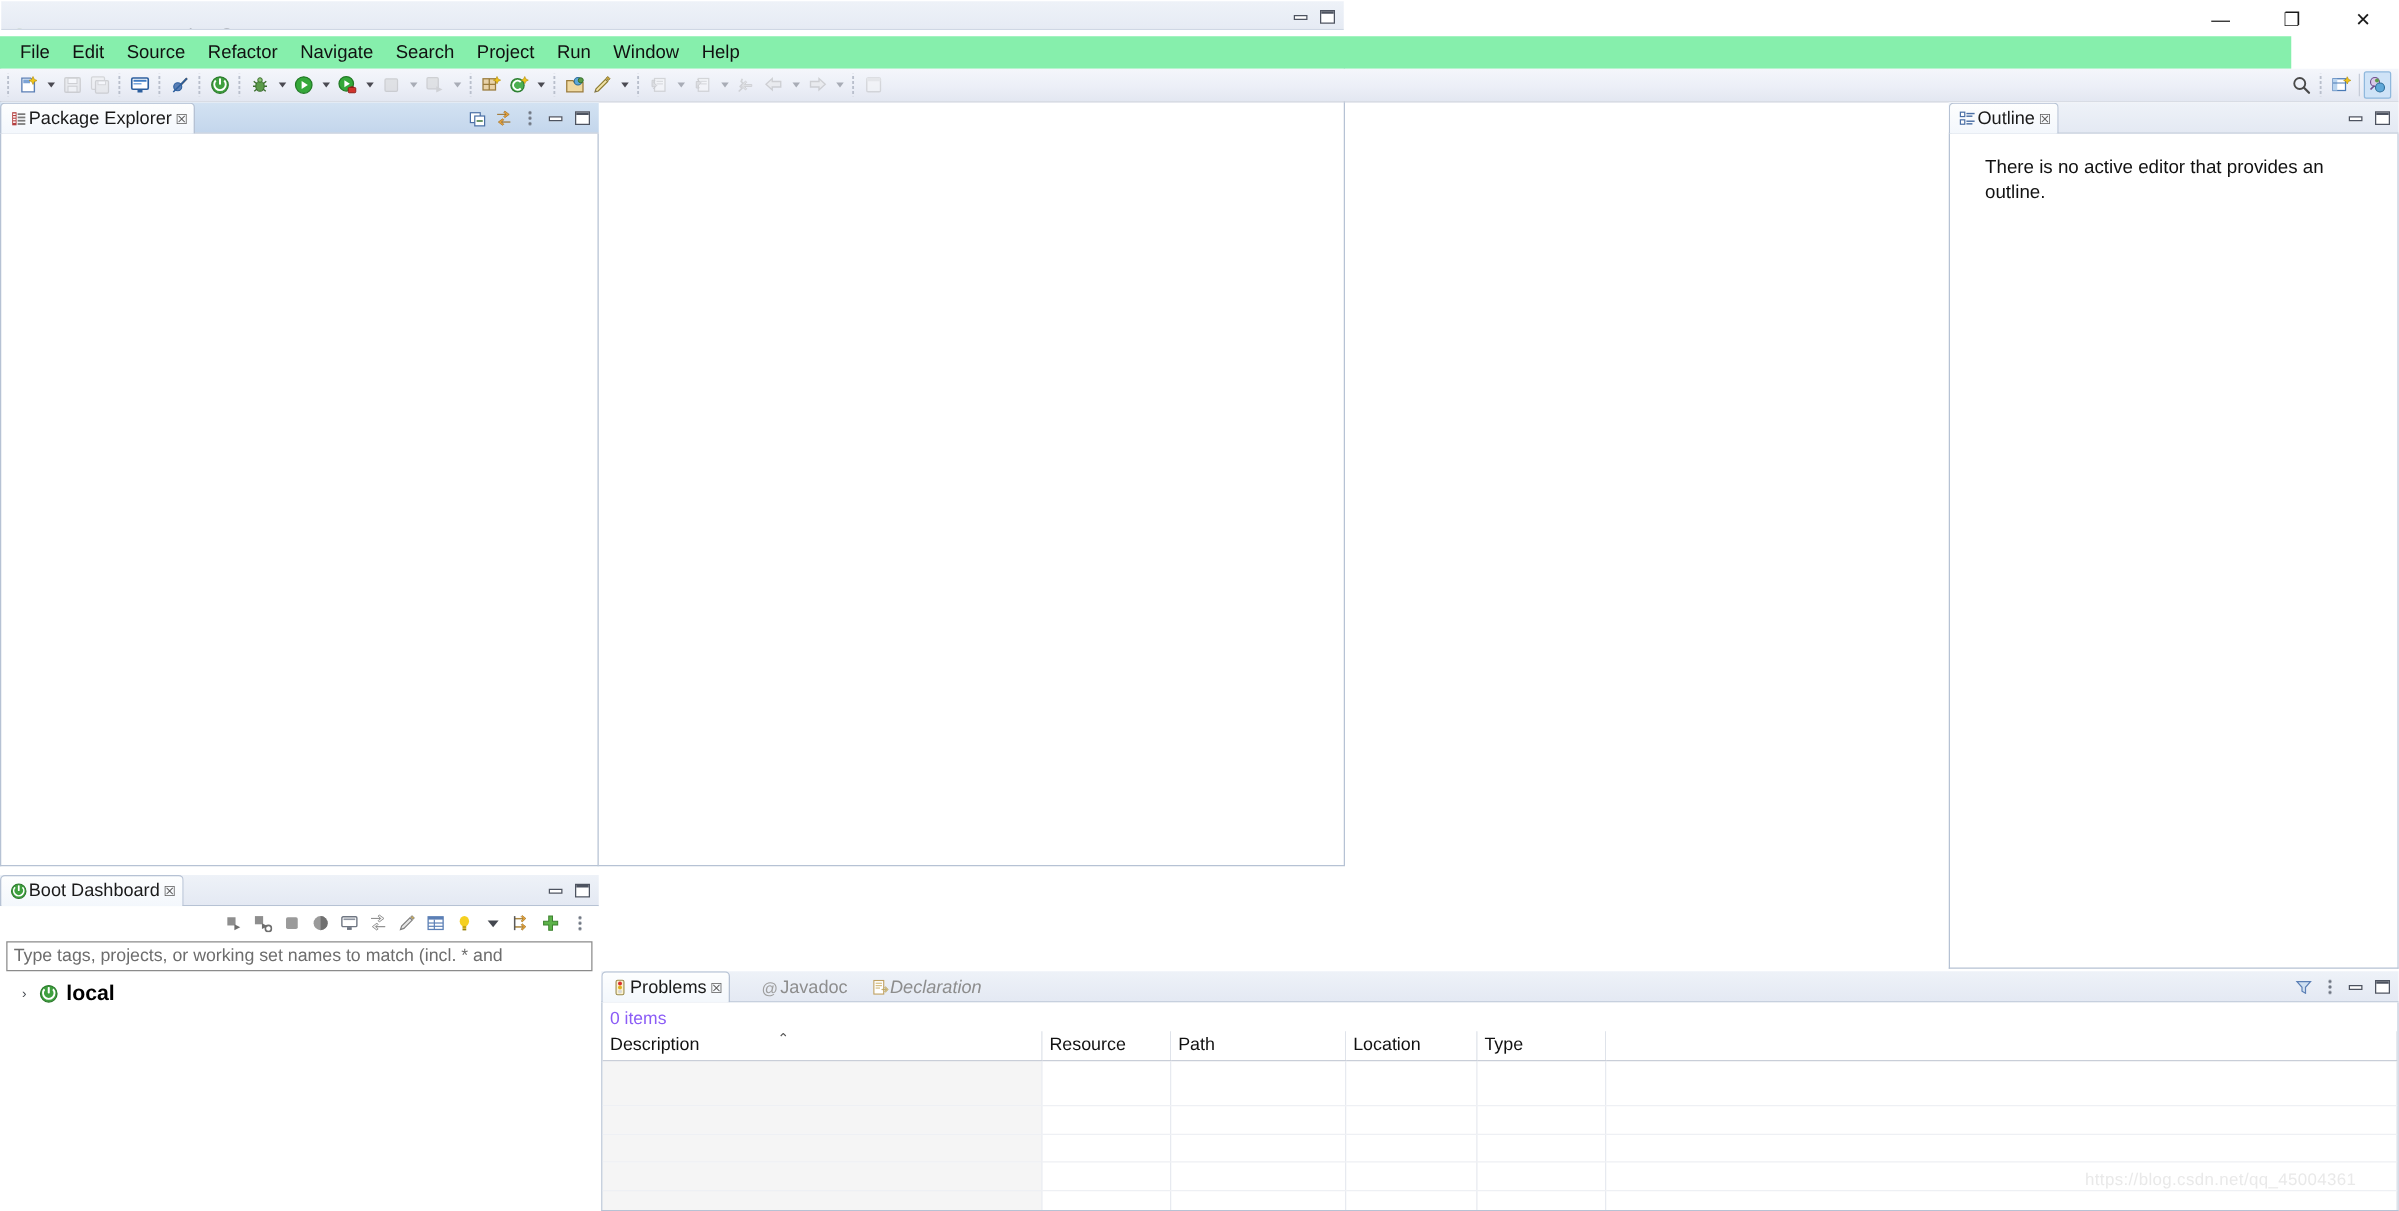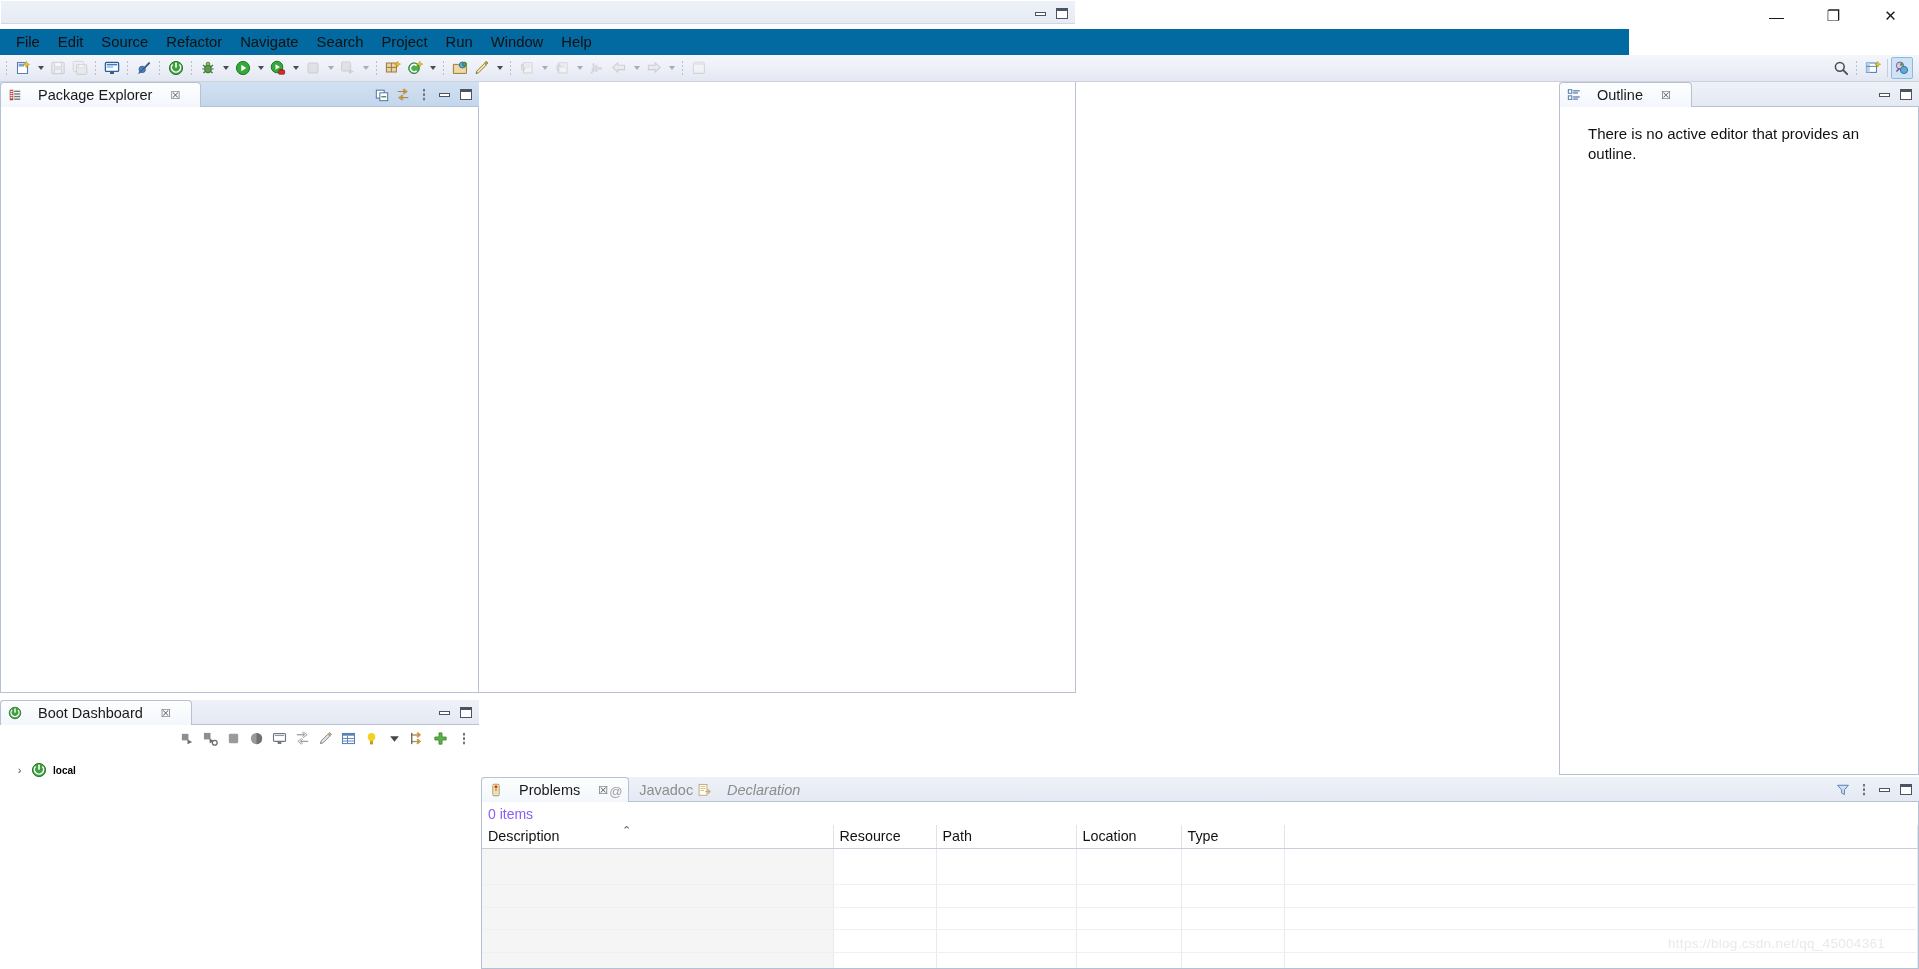--- a/index.html
+++ b/index.html
@@ -27,22 +27,22 @@
   }
   .progress-pill i{ display:block; height:100%; width:66%; background:#e8612c; border-radius:5px; }
   .win-btns{ position:absolute; right:0; top:0; height:32px; display:flex; }
   .win-btn{
     width:57px; height:32px; display:flex; align-items:center; justify-content:center;
     font-size:15px; color:#1a1a1a; cursor:default;
   }
 
   
   .menubar{
-    position:absolute; left:0; top:29px; width:1629px; height:26px;
-    background:#0369a1; display:flex; align-items:center; padding-left:7px;
+    position:absolute; left:0; top:29px; width:1833px; height:26px;
+    background:#86efac; display:flex; align-items:center; padding-left:7px;
   }
   .menu-item{
     font-size:14.8px; color:#111; padding:2px 9px; cursor:default; white-space:nowrap;
   }
 
   
   .toolbar{
     position:absolute; left:0; top:55px; width:1919px; height:27px;
     background:linear-gradient(to bottom,#f4f6fb 0%,#eceff7 55%,#e3e7f1 100%);
     border-bottom:1px solid #cdd2dd;
@@ -77,21 +77,21 @@
   .panel-tabstrip{
     height:25px; position:relative;
     background:linear-gradient(to bottom,#eef2f8,#e4e9f3);
     border-bottom:1px solid #b6c2d4;
   }
   .panel-tabstrip.active-strip{
     background:linear-gradient(to bottom,#d3e2f2,#c3d6ec);
   }
   .ptab{
     position:absolute; left:0; top:0; height:25px;
-    display:flex; align-items:center; gap:15px; padding:0 20px 0 7px;
+    display:flex; align-items:center; gap:0; padding:0 5px 0 7px;
     background:linear-gradient(to bottom,#fdfefe,#f3f7fc);
     border:1px solid #b6c2d4; border-bottom:none;
     border-radius:4px 4px 0 0;
     font-size:14.5px; color:#1a1a1a; white-space:nowrap; cursor:default;
   }
   .ptab.inactive{
     background:transparent; border-color:transparent; color:#8d8d8d;
   }
   .ptab-close{ font-size:11px; color:#5b5b5b; margin-left:3px; }
   .ptab-icon{ width:15px; height:15px; display:inline-block; position:relative; flex:0 0 auto;}
@@ -120,21 +120,21 @@
   }
   .bd-btn{ width:19px;height:19px; display:flex;align-items:center;justify-content:center;cursor:default;}
   .bd-filter{
     margin:1px 5px 0 5px; height:24px; border:1px solid #8b8b8b; background:#fff;
     display:flex; align-items:center; padding:0 5px;
     font-size:14.2px; color:#6d6d6d; overflow:hidden; white-space:nowrap;
   }
   .bd-tree{ padding:7px 0 0 14px; }
   .bd-row{ display:flex; align-items:center; gap:6px; height:22px; cursor:default;}
   .bd-twisty{ width:11px; font-size:11px; color:#44484f; text-align:center; }
-  .bd-label{ font-size:10px; font-weight:bold; color:#000; }
+  .bd-label{ font-size:17px; font-weight:bold; color:#000; }
 
   
   #editor-area{ left:481px; top:82px; width:1076px; height:693px;
     border:1px solid #b6c2d4; background:#fff; }
   #editor-area .edit-strip{
     height:23px; background:linear-gradient(to bottom,#eef2f8,#e6ebf4);
     border-bottom:1px solid #cfd7e4; position:relative;
   }
 
   
@@ -543,20 +543,21 @@
       </div>
       <div class="bd-btn">
         <svg width="15" height="15" viewBox="0 0 16 16">
             <path d="M6.4 2h3.2v4.4H14v3.2H9.6V14H6.4V9.6H2V6.4h4.4z" fill="#5db34a" stroke="#3e8230" stroke-width=".9"></path>
           </svg>
       </div>
       <div class="bd-btn">
           <span class="ico-vmenu"></span>
         </div>
     </div>
+    <div class="bd-filter">Type tags, projects, or working set names to match (incl. * and</div>
     <div class="bd-tree" id="bd-tree">
         <div class="bd-row">
           <span class="bd-twisty">›</span>
           <span>
             <svg width="16" height="16" viewBox="0 0 16 16">
               <circle cx="8" cy="8" r="6.6" fill="#3fa03f" stroke="#2b7a2b" stroke-width="1"></circle>
               <rect x="7.2" y="2.6" width="1.6" height="5.2" rx=".6" fill="#fff"></rect>
               <path d="M4.6 4.4a4.6 4.6 0 1 0 6.8 0" fill="none" stroke="#fff" stroke-width="1.5"></path>
             </svg>
           </span>

